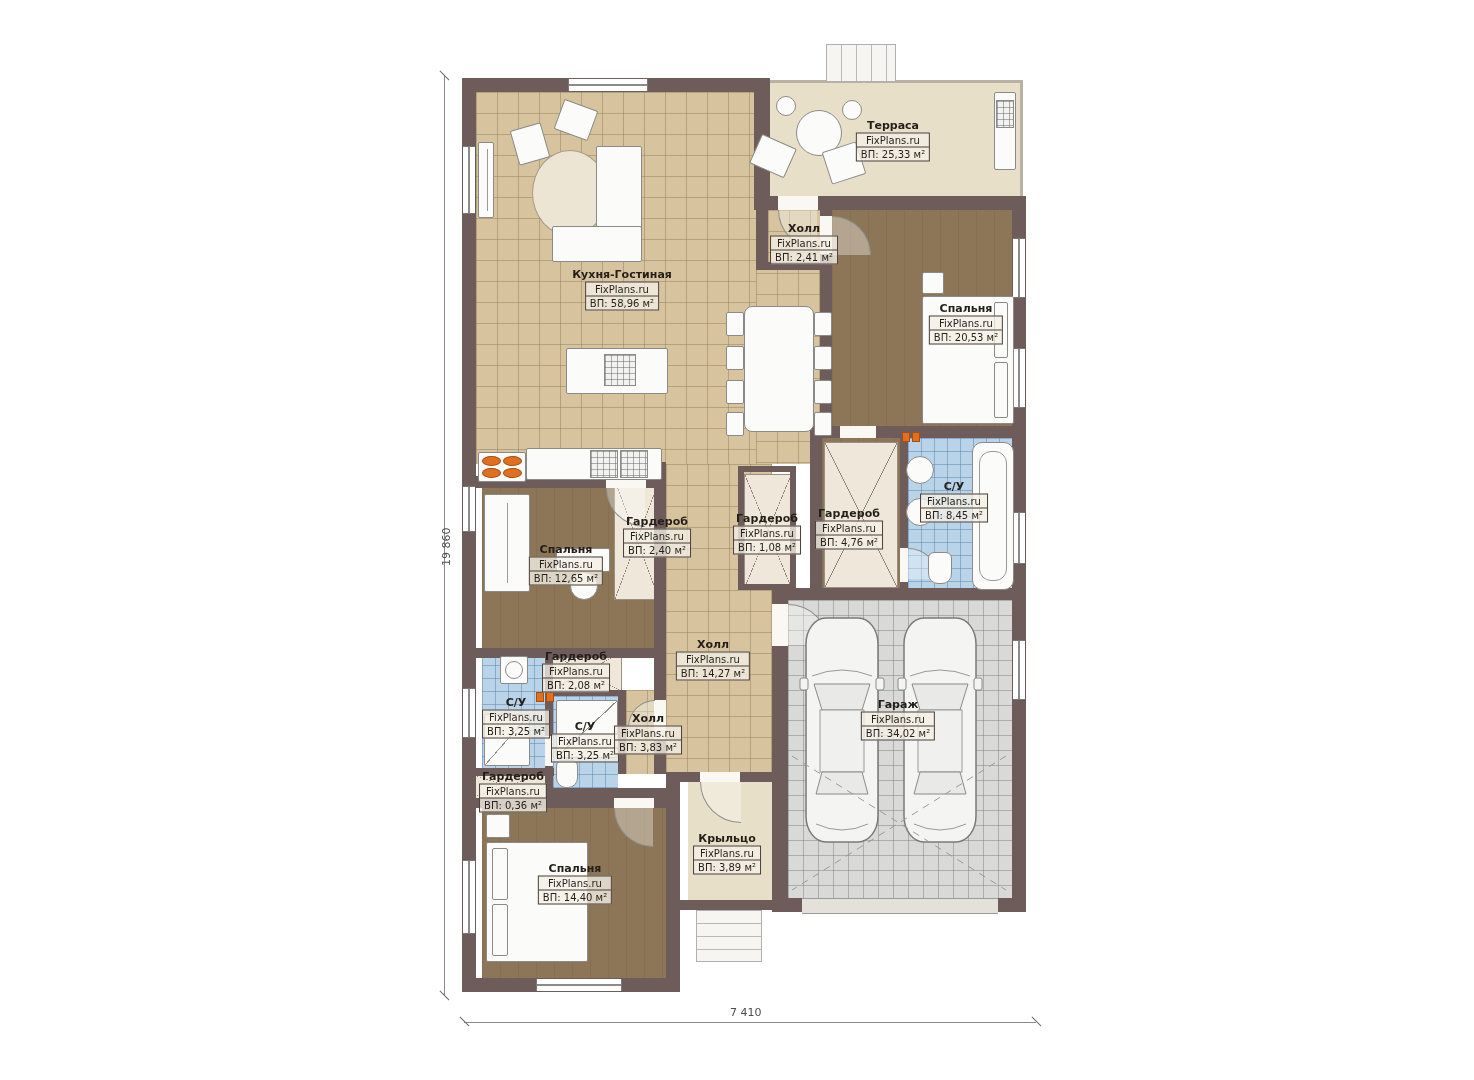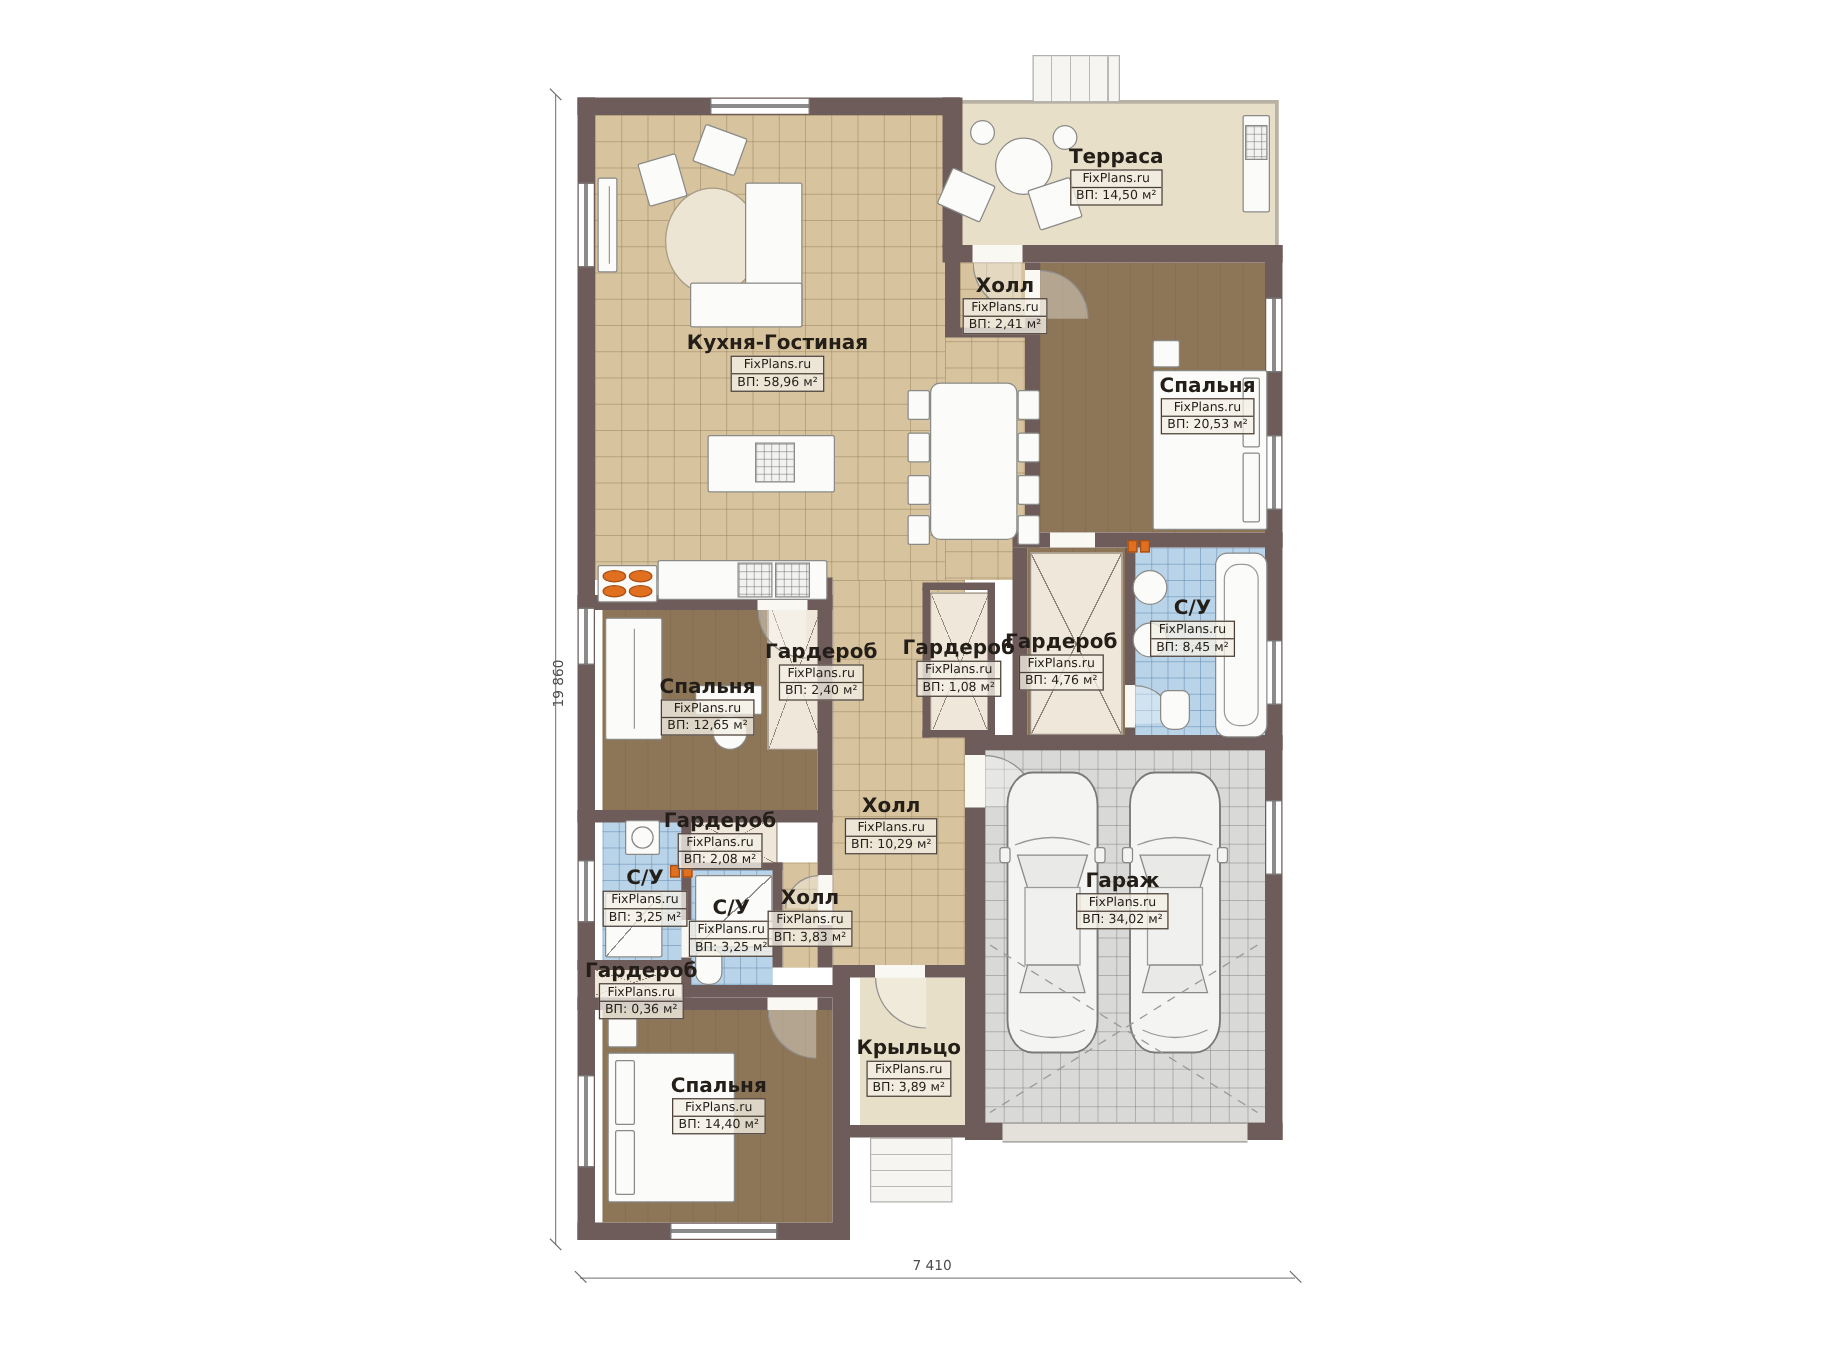--- a/index.html
+++ b/index.html
@@ -47,21 +47,21 @@
         linear-gradient(90deg,rgba(100,100,100,.5) 1px,transparent 1px);background-size:6px 6px;}
   .diag{background:linear-gradient(to bottom right,transparent 49.3%,#8f8f8d 49.3% 50.7%,transparent 50.7%),#fbfbf9;}
   .innerline-v{position:absolute;top:8%;bottom:8%;width:1px;background:#9a9a98;z-index:16;}
   .orange-ic{position:absolute;z-index:17;display:flex;gap:2px;}
   .orange-ic span{width:6px;height:8px;background:#e07020;border:1px solid #a84e12;display:block;}
   .steps{position:absolute;z-index:8;background:repeating-linear-gradient(to bottom,#f6f5f2 0 12px,#b9b9b7 12px 13px);border:1px solid #b0b0ae;}
   .steps-h{position:absolute;z-index:8;background:repeating-linear-gradient(to right,#f6f5f2 0 14px,#b9b9b7 14px 15px);border:1px solid #b0b0ae;}
   
   .room-label{position:absolute;transform:translate(-50%,-50%);display:flex;flex-direction:column;
               align-items:center;z-index:30;}
-  .room-name{font-size:16px;font-weight:bold;color:#241e19;white-space:nowrap;margin-bottom:1px;}
+  .room-name{font-size:11px;font-weight:bold;color:#241e19;white-space:nowrap;margin-bottom:1px;}
   .label-box{border:1px solid #4a3f38;background:rgba(243,239,229,.78);color:#241e19;text-align:center;}
   .label-box .row{font-size:10px;line-height:13px;padding:0 4px;white-space:nowrap;}
   .label-box .row + .row{border-top:1px solid #4a3f38;}
   
   .dimline{position:absolute;background:#8a8a8a;z-index:25;}
   .tick{position:absolute;width:13px;height:1px;background:#6a6a6a;transform:rotate(45deg);z-index:26;}
   .dim-text{position:absolute;font-size:11px;color:#4d4d4d;z-index:26;white-space:nowrap;}
   .dim-text.vert{transform:rotate(-90deg);transform-origin:left top;}
 </style>
 </head>
@@ -257,21 +257,21 @@
     <use href="#car" x="14" y="14"></use>
     <use href="#car" x="112" y="14"></use>
     <line x1="4" y1="156" x2="218" y2="290" stroke="#9a9a98" stroke-dasharray="7 6"></line>
     <line x1="218" y1="156" x2="4" y2="290" stroke="#9a9a98" stroke-dasharray="7 6"></line>
   </svg>
 
   <div class="room-label" style="left:893px;top:140px">
     <div class="room-name">Терраса</div>
     <div class="label-box">
       <div class="row">FixPlans.ru</div>
-      <div class="row">ВП: 14,50 м²</div>
+      <div class="row">ВП: 25,33 м²</div>
     </div>
   </div>
   <div class="room-label" style="left:804px;top:243px">
     <div class="room-name">Холл</div>
     <div class="label-box">
       <div class="row">FixPlans.ru</div>
       <div class="row">ВП: 2,41 м²</div>
     </div>
   </div>
   <div class="room-label" style="left:622px;top:289px">
@@ -320,21 +320,21 @@
     <div class="room-name">Спальня</div>
     <div class="label-box">
       <div class="row">FixPlans.ru</div>
       <div class="row">ВП: 12,65 м²</div>
     </div>
   </div>
   <div class="room-label" style="left:713px;top:659px">
     <div class="room-name">Холл</div>
     <div class="label-box">
       <div class="row">FixPlans.ru</div>
-      <div class="row">ВП: 10,29 м²</div>
+      <div class="row">ВП: 14,27 м²</div>
     </div>
   </div>
   <div class="room-label" style="left:898px;top:719px">
     <div class="room-name">Гараж</div>
     <div class="label-box">
       <div class="row">FixPlans.ru</div>
       <div class="row">ВП: 34,02 м²</div>
     </div>
   </div>
   <div class="room-label" style="left:576px;top:671px">

